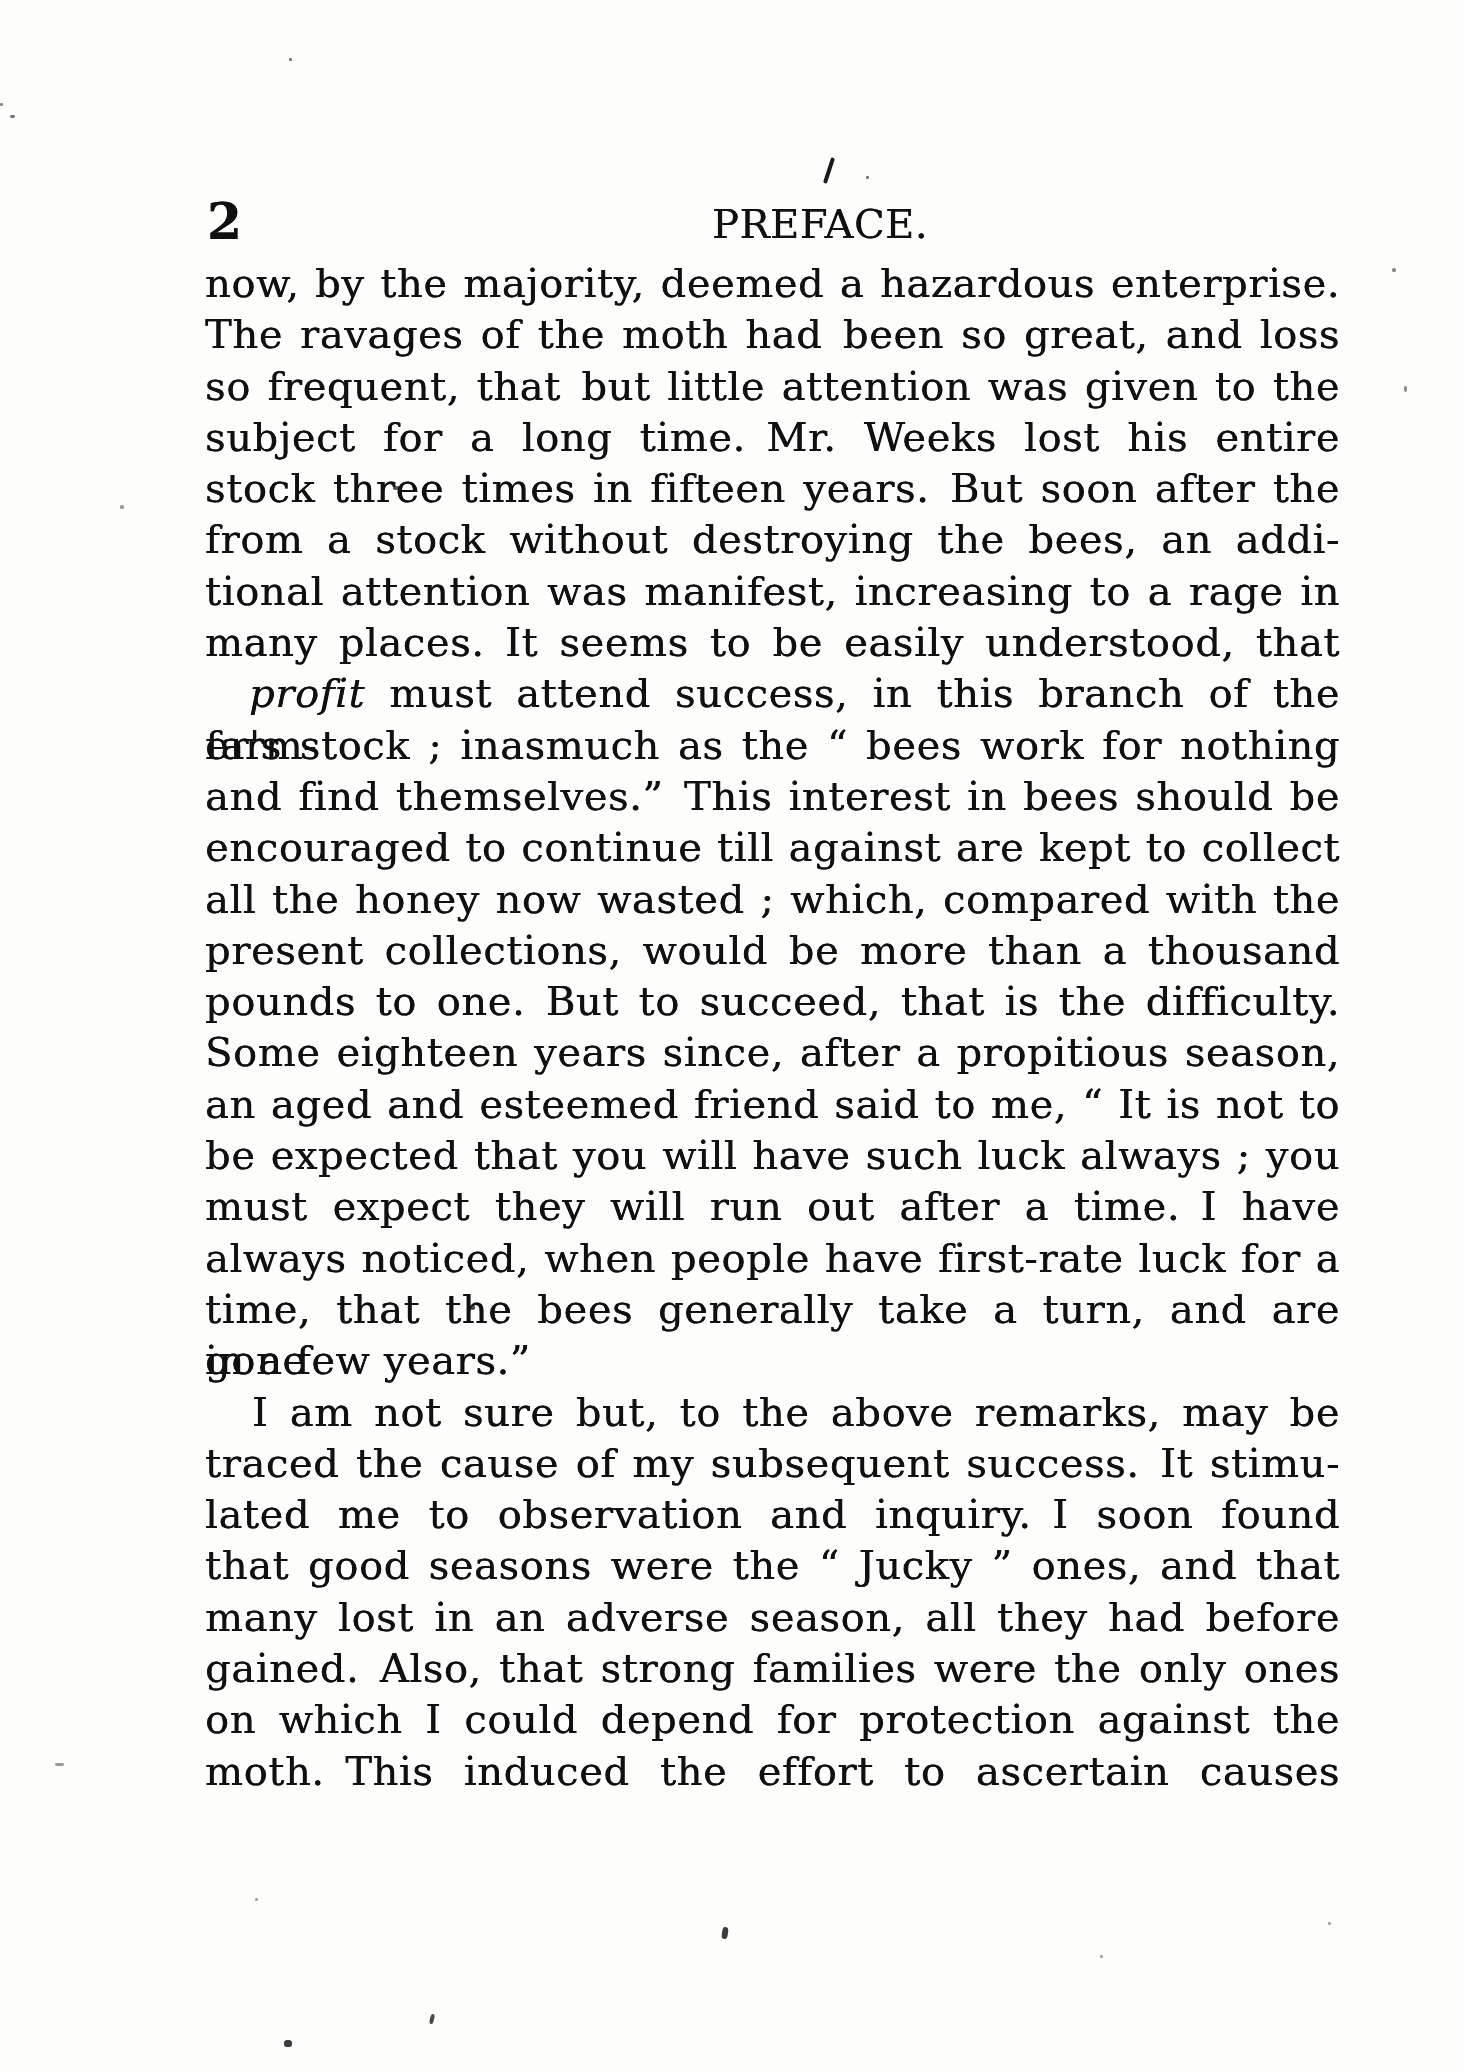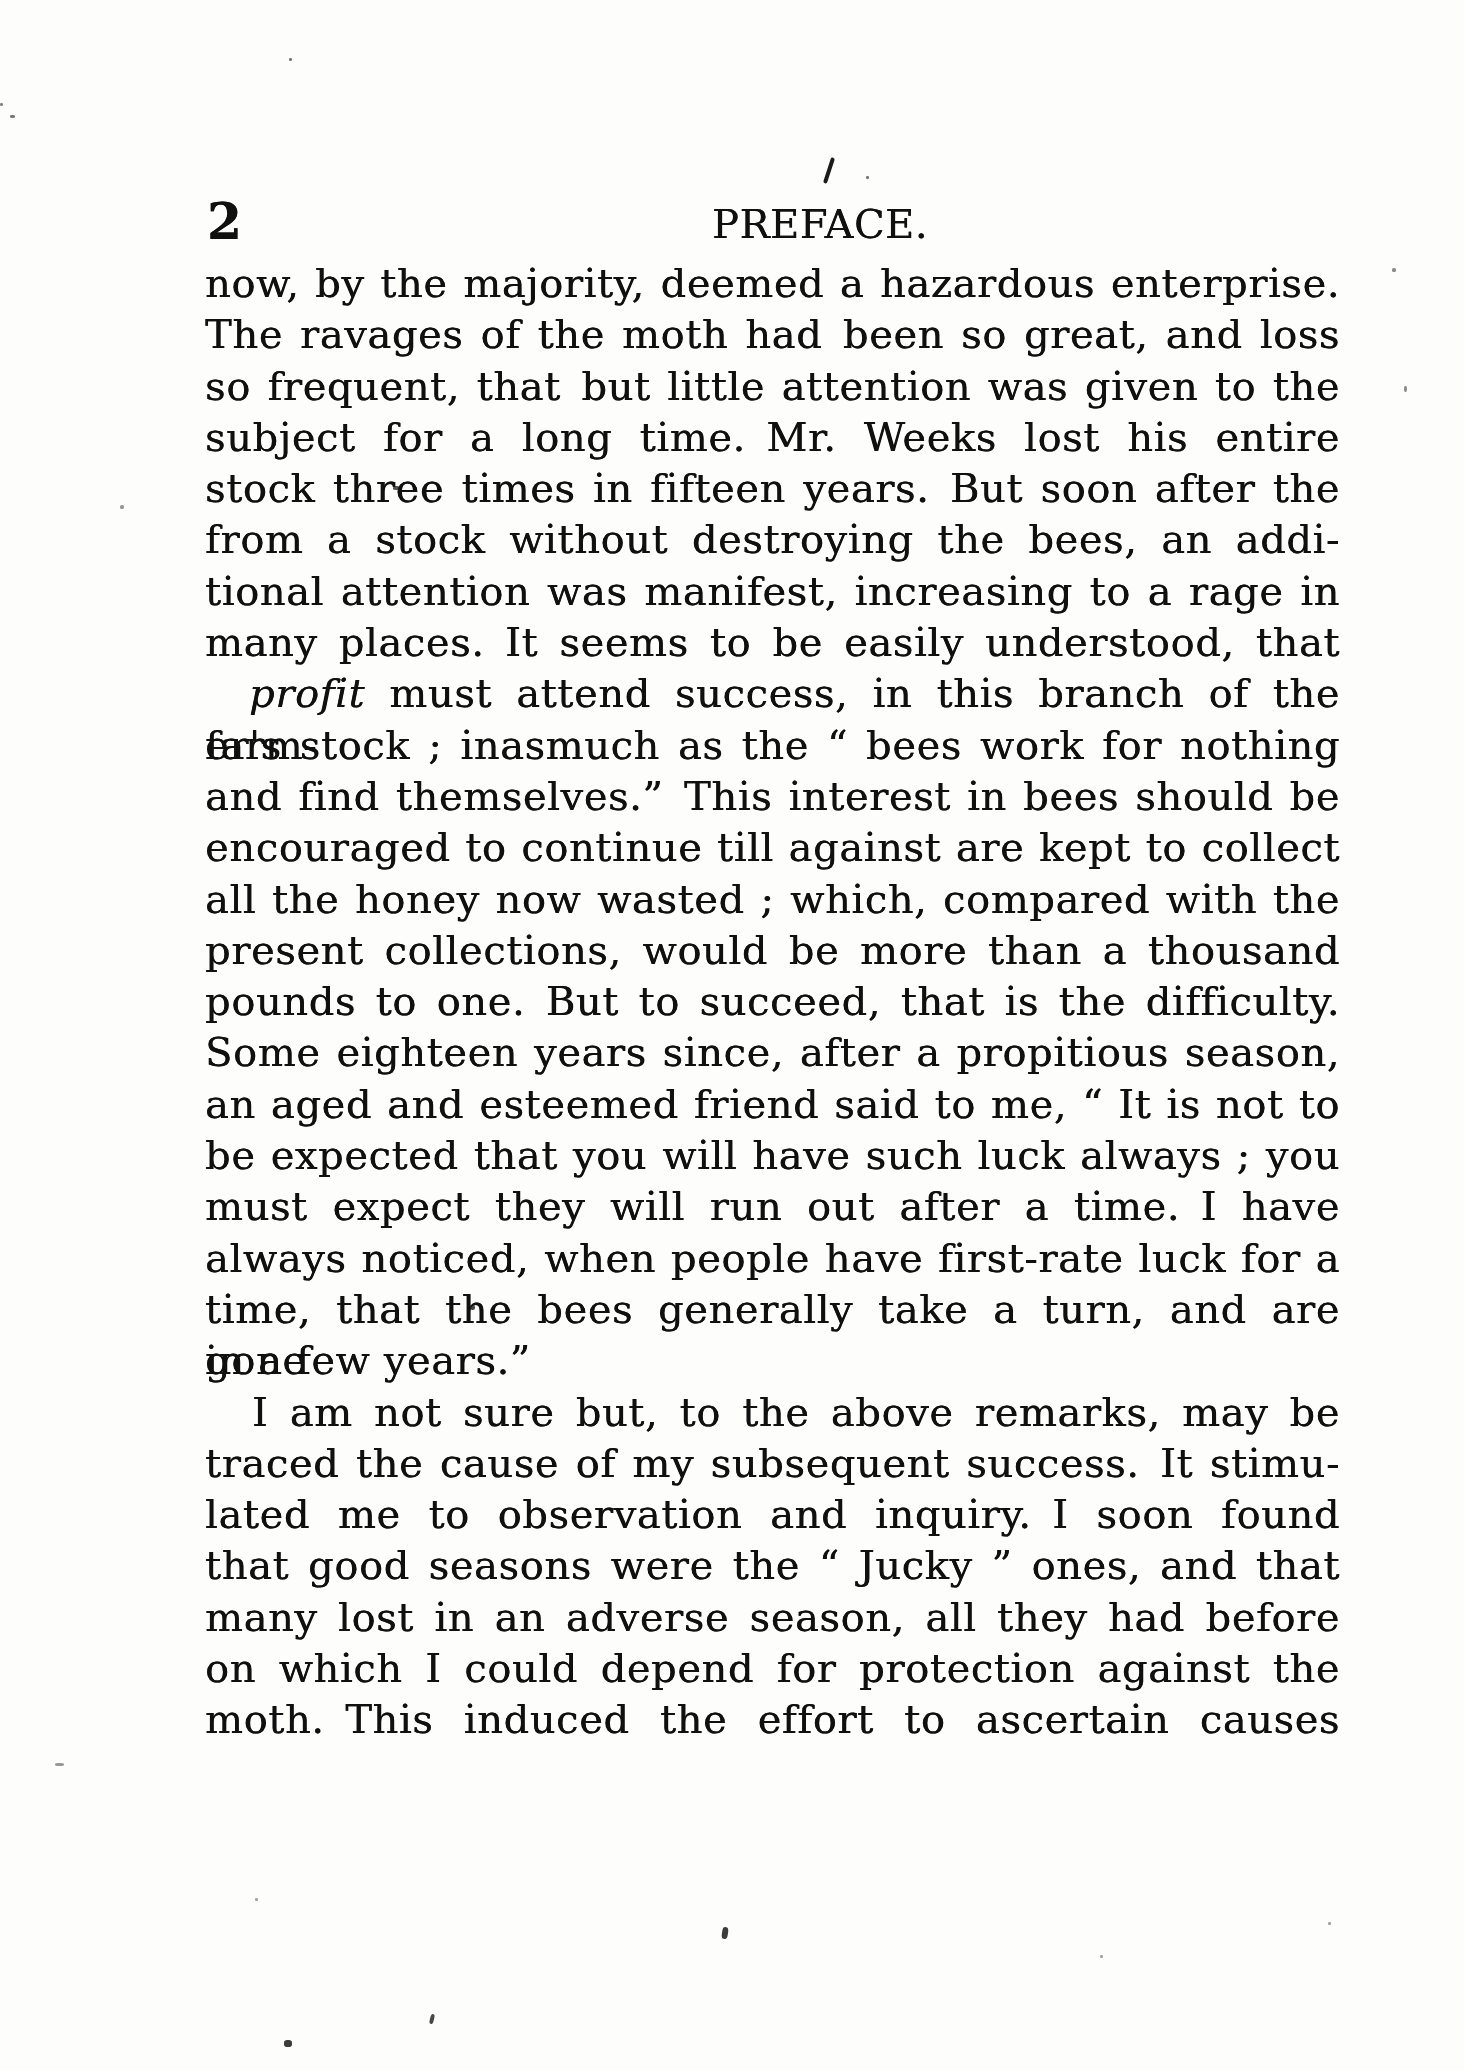--- a/index.html
+++ b/index.html
@@ -101,20 +101,21 @@
       <div class="line"><span>be expected that you will have such luck always ; you</span></div>
       <div class="line"><span>must expect they will run out after a time. I have</span></div>
       <div class="line"><span>always noticed, when people have first-rate luck for a</span></div>
       <div class="line"><span>time, that the bees generally take a turn, and are gone</span></div>
       <div class="line endline"><span>in a few years.”</span></div>
       <div class="line indent"><span>I am not sure but, to the above remarks, may be</span></div>
       <div class="line"><span>traced the cause of my subsequent success. It stimu-</span></div>
       <div class="line"><span>lated me to observation and inquiry. I soon found</span></div>
       <div class="line"><span>that good seasons were the “ Jucky ” ones, and that</span></div>
       <div class="line"><span>many lost in an adverse season, all they had before</span></div>
+      <div class="line"><span>gained. Also, that strong families were the only ones</span></div>
       <div class="line"><span>on which I could depend for protection against the</span></div>
       <div class="line"><span>moth. This induced the effort to ascertain causes</span></div>
     </div>
 
   <div class="speck sp-tick"></div>
   <div class="speck sp-a"></div>
   <div class="speck sp-b"></div>
   <div class="speck sp-c"></div>
   <div class="speck sp-d"></div>
   <div class="speck sp-e"></div>

